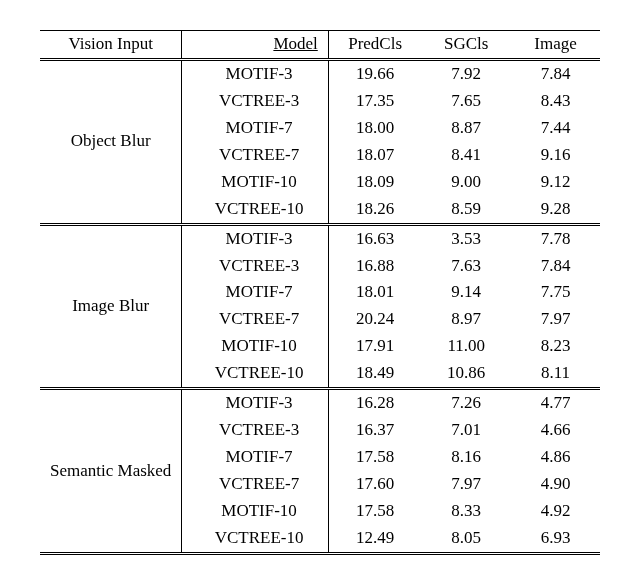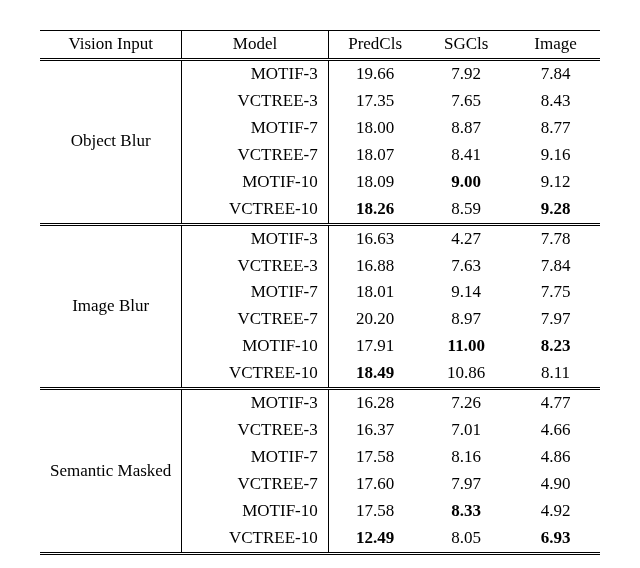--- a/index.html
+++ b/index.html
@@ -29,21 +29,21 @@
     }
     th.col-vision, td.col-vision {
       text-align: center;
       width: 150px;
     }
     th.col-model, td.col-model {
       text-align: center;
       width: 140px;
     }
     td.col-model {
-      text-align: right;
+      text-align: center;
       padding-left: 18px;
     }
     th.col-metric, td.col-metric {
       width: 82px;
       text-align: center;
     }
     
     thead th {
       border-top: 1px solid #000;
       border-bottom: 1px solid #000;
@@ -59,25 +59,26 @@
       line-height: 0;
     }
     
     th.col-vision, td.col-vision {
       border-right: 1px solid #000;
     }
     th.col-model-wrap, td.col-model {
       border-right: 1px solid #000;
     }
     th.col-model-wrap {
-      text-align: center;
+      text-align: right;
       width: 140px;
+      text-decoration: underline;
     }
     .bold {
-      font-weight: bold;
+      font-weight: normal;
     }
     
   </style>
 </head>
 <body>
 <div class="page">
 
 <table>
   <thead>
     <tr>
@@ -100,21 +101,21 @@
     <tr>
       <td class="col-model">VCTREE-3</td>
       <td class="col-metric">17.35</td>
       <td class="col-metric">7.65</td>
       <td class="col-metric">8.43</td>
     </tr>
     <tr>
       <td class="col-model">MOTIF-7</td>
       <td class="col-metric">18.00</td>
       <td class="col-metric">8.87</td>
-      <td class="col-metric">8.77</td>
+      <td class="col-metric">7.44</td>
     </tr>
     <tr>
       <td class="col-model">VCTREE-7</td>
       <td class="col-metric">18.07</td>
       <td class="col-metric">8.41</td>
       <td class="col-metric">9.16</td>
     </tr>
     <tr>
       <td class="col-model">MOTIF-10</td>
       <td class="col-metric">18.09</td>
@@ -125,38 +126,38 @@
       <td class="col-model">VCTREE-10</td>
       <td class="col-metric bold">18.26</td>
       <td class="col-metric">8.59</td>
       <td class="col-metric bold">9.28</td>
     </tr>
 
     <tr class="group-start">
       <td class="col-vision" rowspan="6">Image Blur</td>
       <td class="col-model">MOTIF-3</td>
       <td class="col-metric">16.63</td>
-      <td class="col-metric">4.27</td>
+      <td class="col-metric">3.53</td>
       <td class="col-metric">7.78</td>
     </tr>
     <tr>
       <td class="col-model">VCTREE-3</td>
       <td class="col-metric">16.88</td>
       <td class="col-metric">7.63</td>
       <td class="col-metric">7.84</td>
     </tr>
     <tr>
       <td class="col-model">MOTIF-7</td>
       <td class="col-metric">18.01</td>
       <td class="col-metric">9.14</td>
       <td class="col-metric">7.75</td>
     </tr>
     <tr>
       <td class="col-model">VCTREE-7</td>
-      <td class="col-metric">20.20</td>
+      <td class="col-metric">20.24</td>
       <td class="col-metric">8.97</td>
       <td class="col-metric">7.97</td>
     </tr>
     <tr>
       <td class="col-model">MOTIF-10</td>
       <td class="col-metric">17.91</td>
       <td class="col-metric bold">11.00</td>
       <td class="col-metric bold">8.23</td>
     </tr>
     <tr>

